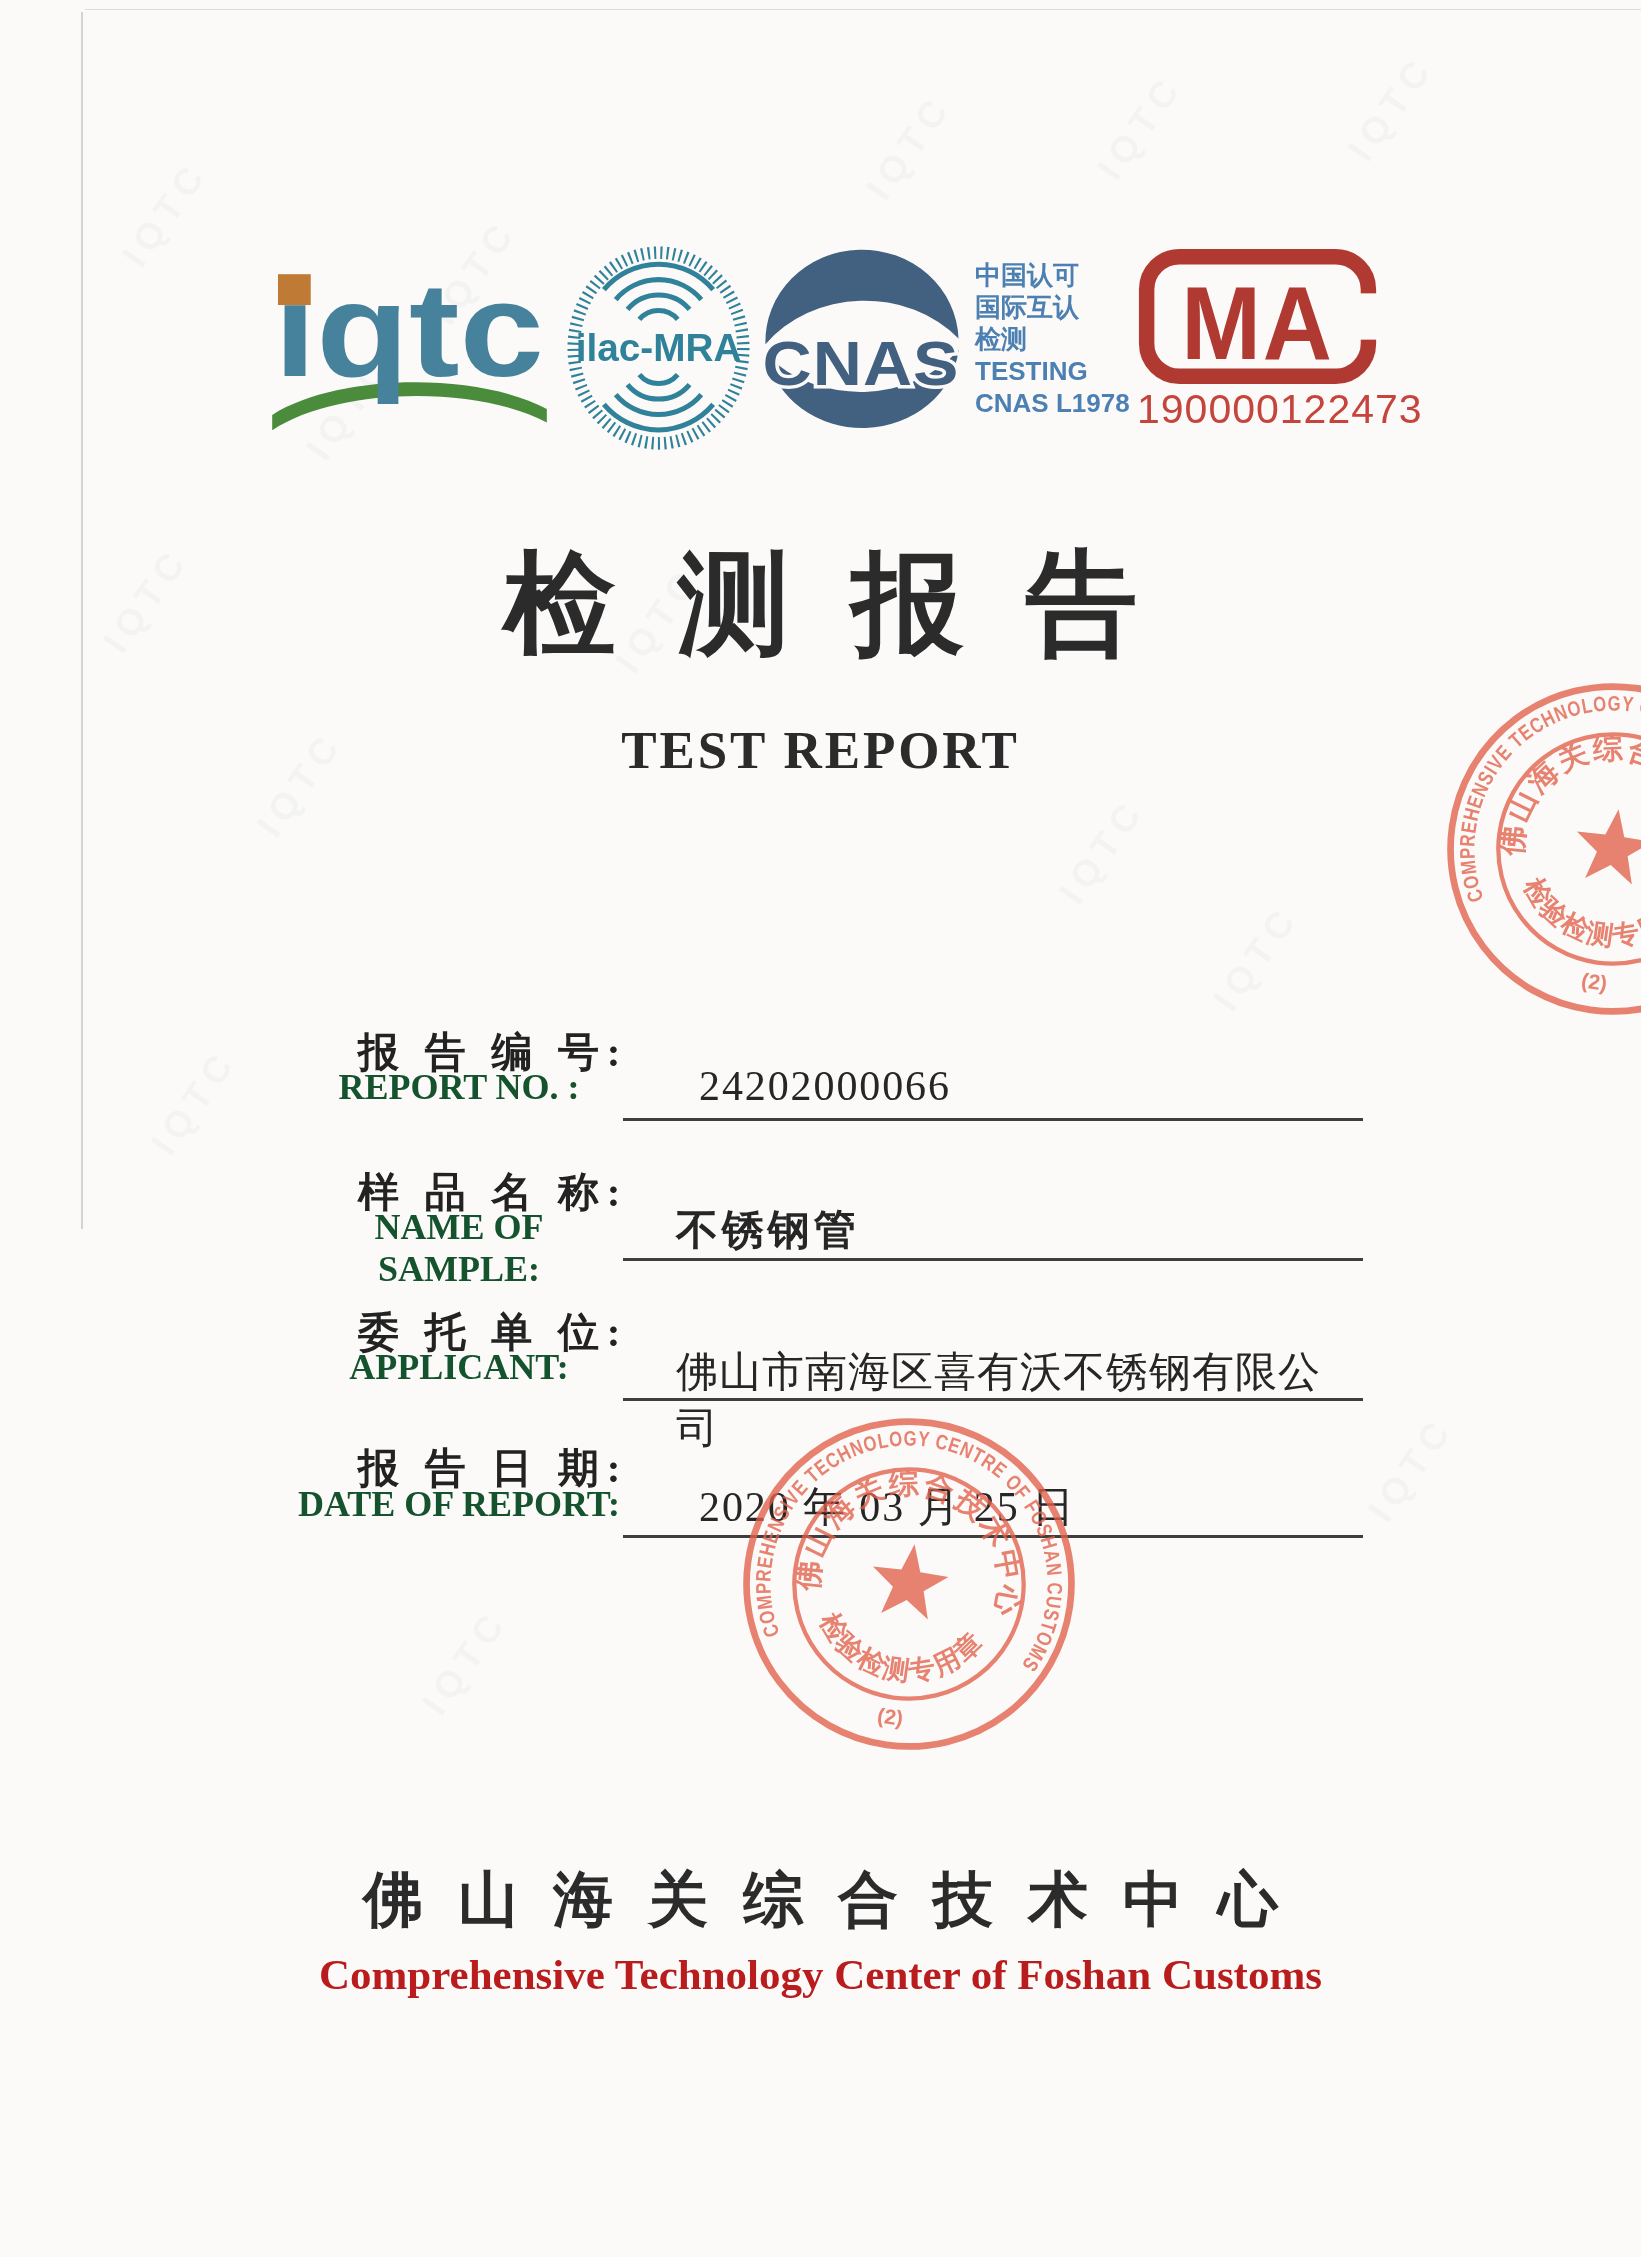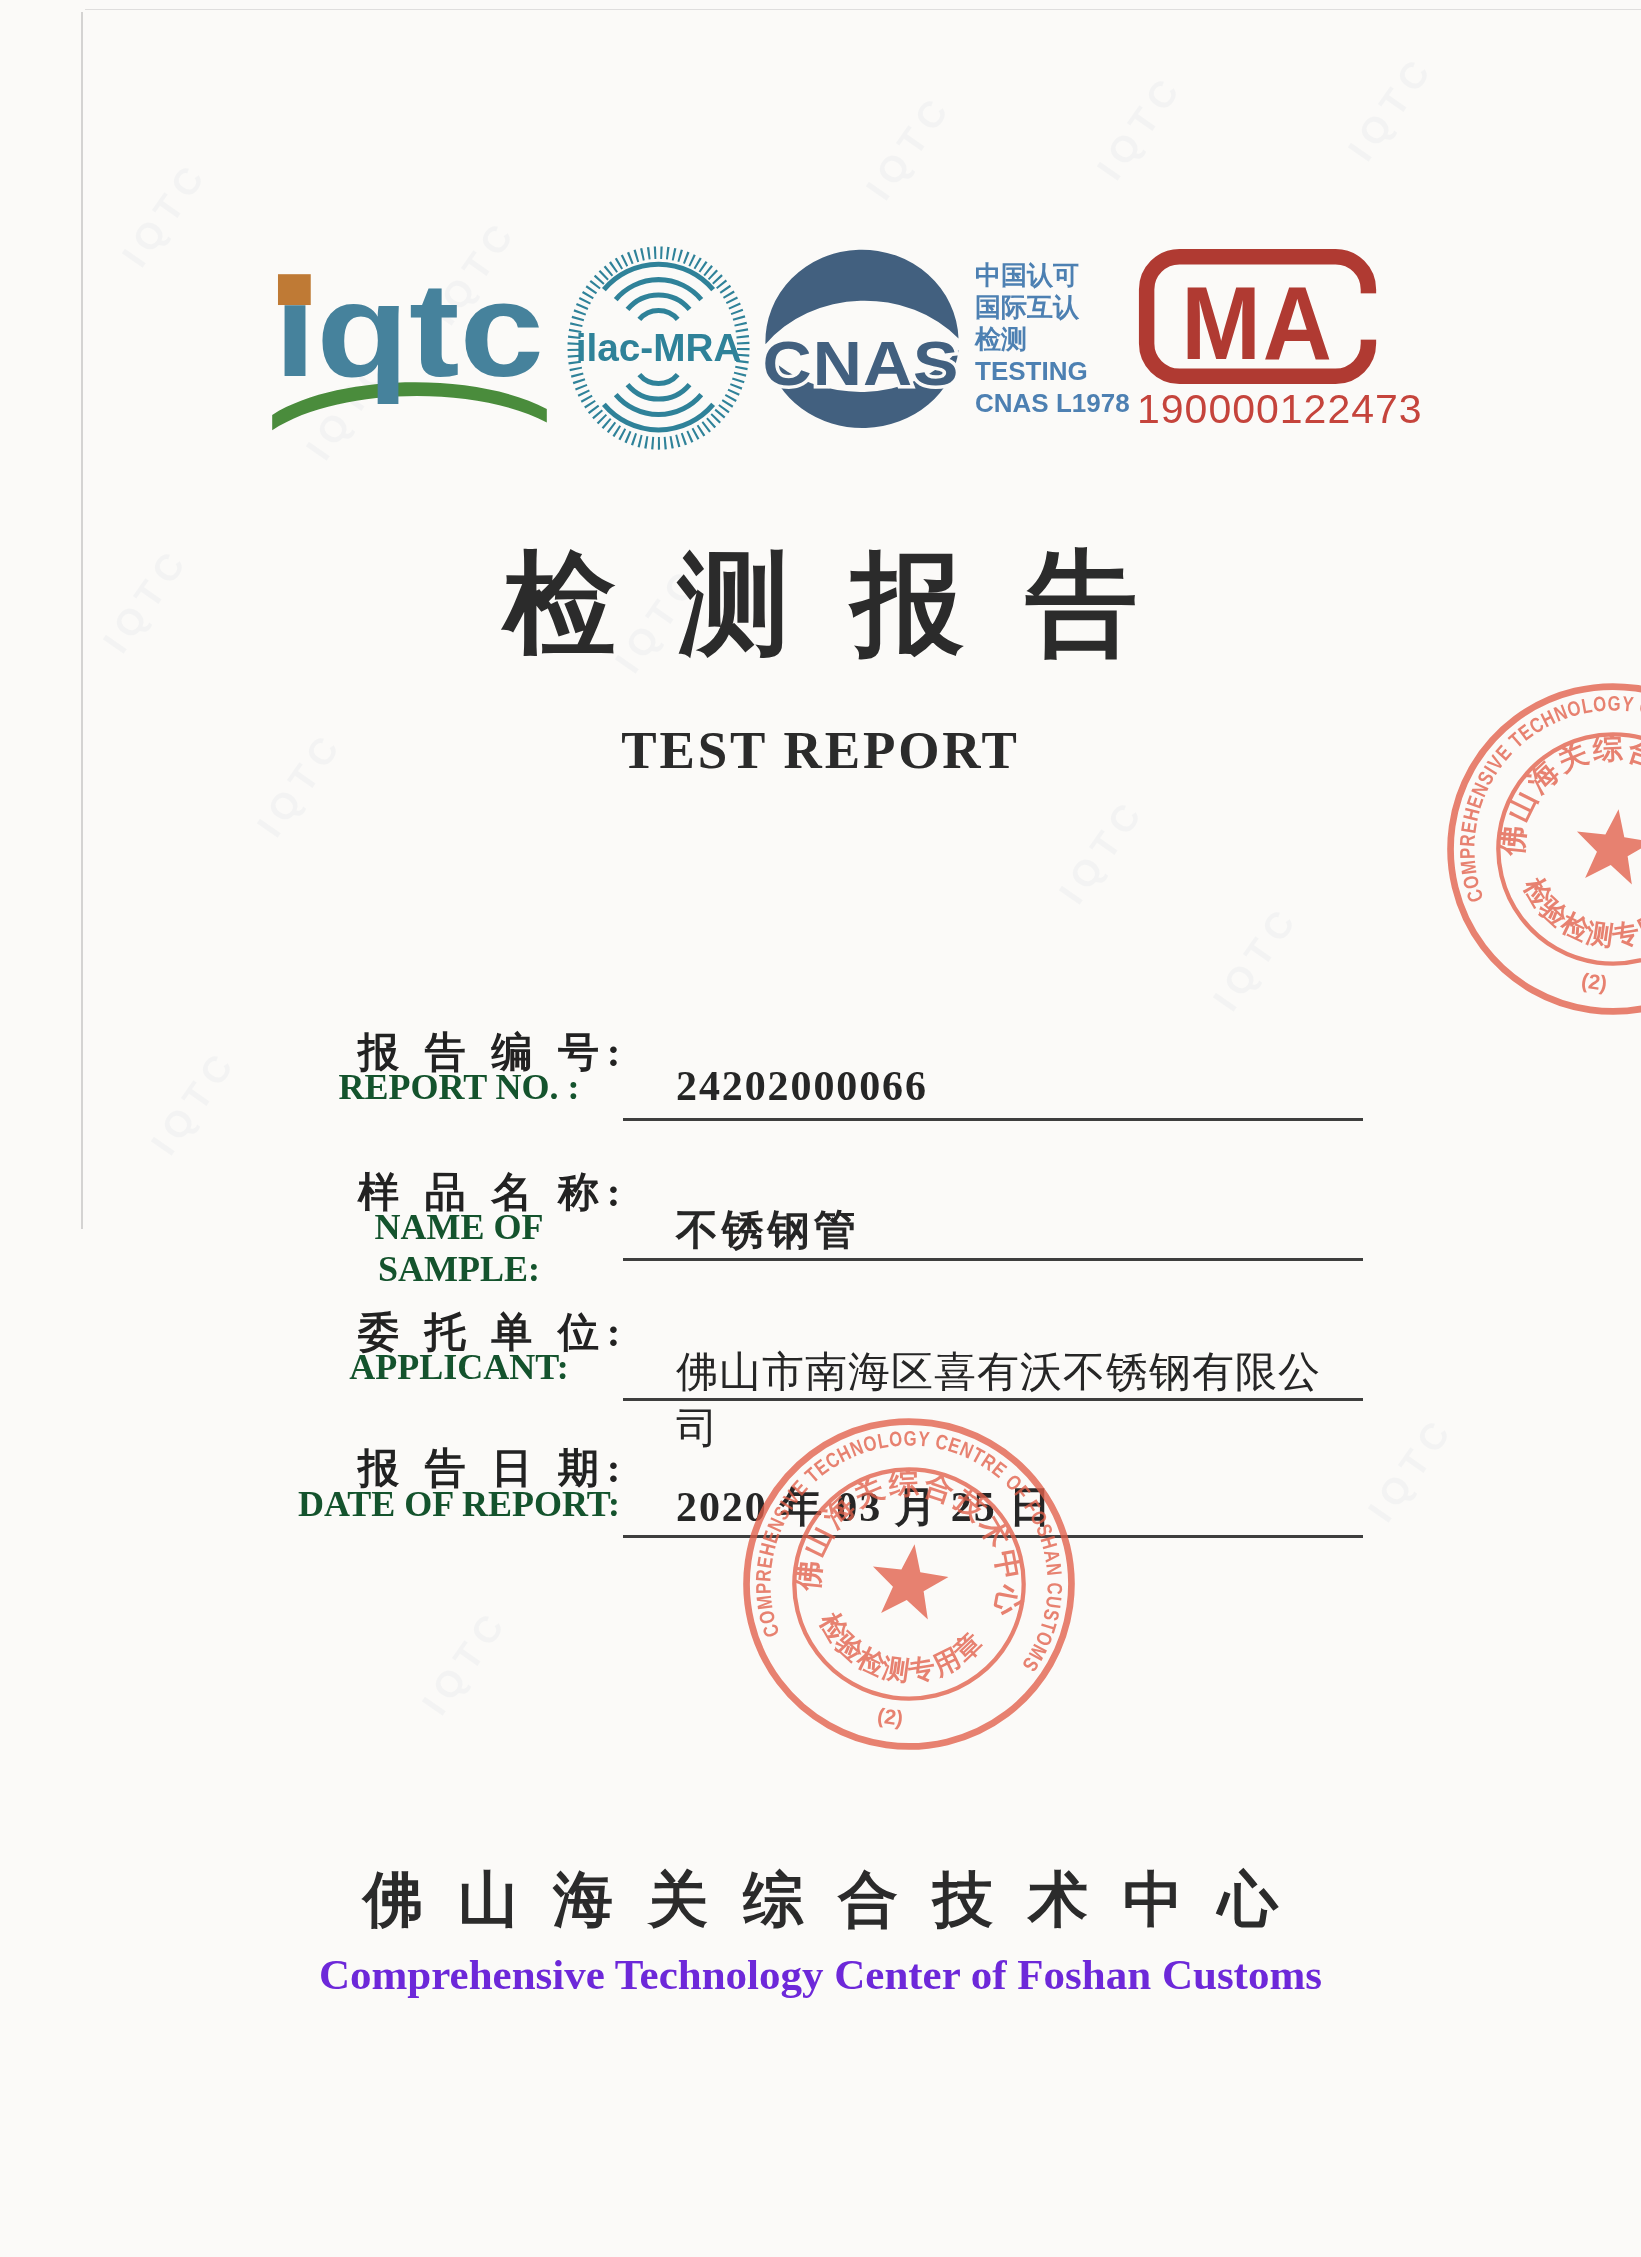--- a/index.html
+++ b/index.html
@@ -32,32 +32,32 @@
   .title-cn{left:0;top:529px;width:100%;text-align:center;font-size:112px;font-weight:700;
             letter-spacing:62px;padding-left:62px;box-sizing:border-box;color:#2b2b2b;}
   .title-en{left:0;top:684px;width:100%;text-align:center;font-size:53px;font-weight:700;
             letter-spacing:2.9px;color:#2b2b2b;margin-top:36px;}
   
   .flabel-cn{left:290px;width:338px;text-align:right;font-size:41px;font-weight:700;
              letter-spacing:7.7px;color:#222;}
   .flabel-en{left:290px;width:338px;text-align:center;font-size:36px;font-weight:700;color:#14532d;}
   .fvalue{left:676px;width:686px;font-size:42px;color:#262626;}
   .fline{left:623px;width:740px;height:2.9px;background:#3e3e3e;}
-  .v-bold{font-weight:700;letter-spacing:1.9px;}
+  .v-bold{font-weight:400;letter-spacing:1.9px;margin-left:23px;}
   .v-med{font-weight:600;letter-spacing:3.9px;}
   .v-reg{font-weight:500;letter-spacing:1px;font-size:42px;}
   
   .stamp{opacity:.78;transform:rotate(8deg);}
   .stamp-bottom{left:737px;top:1412px;width:344px;height:344px;}
   .stamp-topright{left:1441px;top:677px;width:344px;height:344px;}
   
   .footer-cn{left:0;top:1860px;width:100%;text-align:center;font-size:60px;font-weight:600;
              letter-spacing:35px;padding-left:35px;box-sizing:border-box;color:#2b2b2b;}
   .footer-en{left:0;top:1950px;width:100%;text-align:center;font-size:43px;font-weight:700;
-             color:#6d28d9;}
+             color:#b91c1c;}
   .stamp text{font-family:"Liberation Sans","DejaVu Sans",sans-serif;}
   .stamp .cjk{font-family:"Liberation Serif","DejaVu Serif",serif;}
 </style>
 </head>
 <body>
 
 <div class="page">
 
   <div>
     <span class="wm" style="left:106px;top:193px">IQTC</span>

